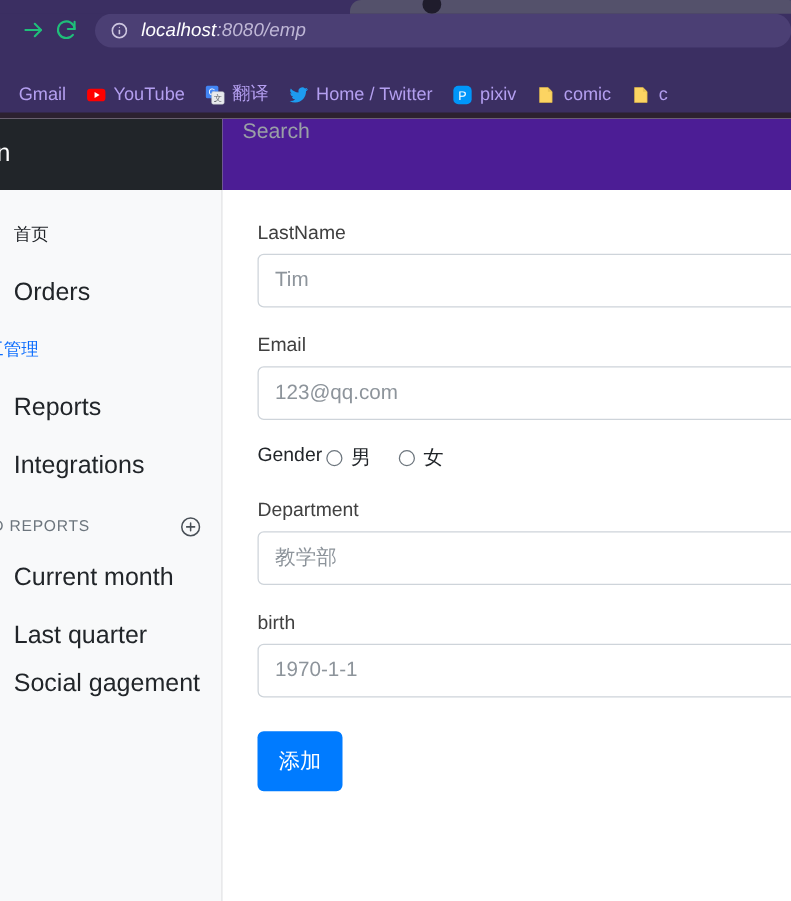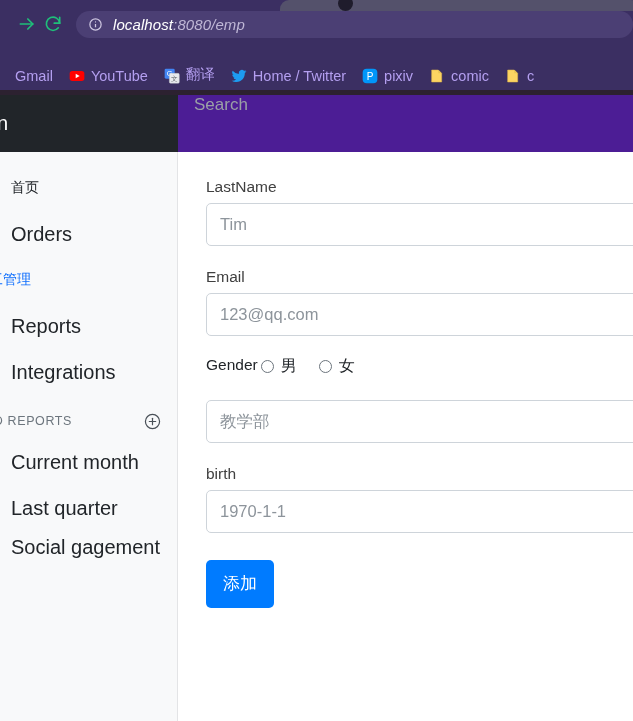--- a/index.html
+++ b/index.html
@@ -429,20 +429,21 @@
       <span class="radio-wrap">
         <span class="radio-dot"></span>
         <span class="radio-text">男</span>
       </span>
       <span class="radio-wrap second">
         <span class="radio-dot"></span>
         <span class="radio-text">女</span>
       </span>
     </div>
 
+    <div class="field-label">Department</div>
     <input class="text-input" type="text" placeholder="教学部" style="">
 
     <div class="field-label">birth</div>
     <input class="text-input" type="text" placeholder="1970-1-1" style="">
 
     <button class="submit-btn">添加</button>
   </div>
 
 </div>
 

